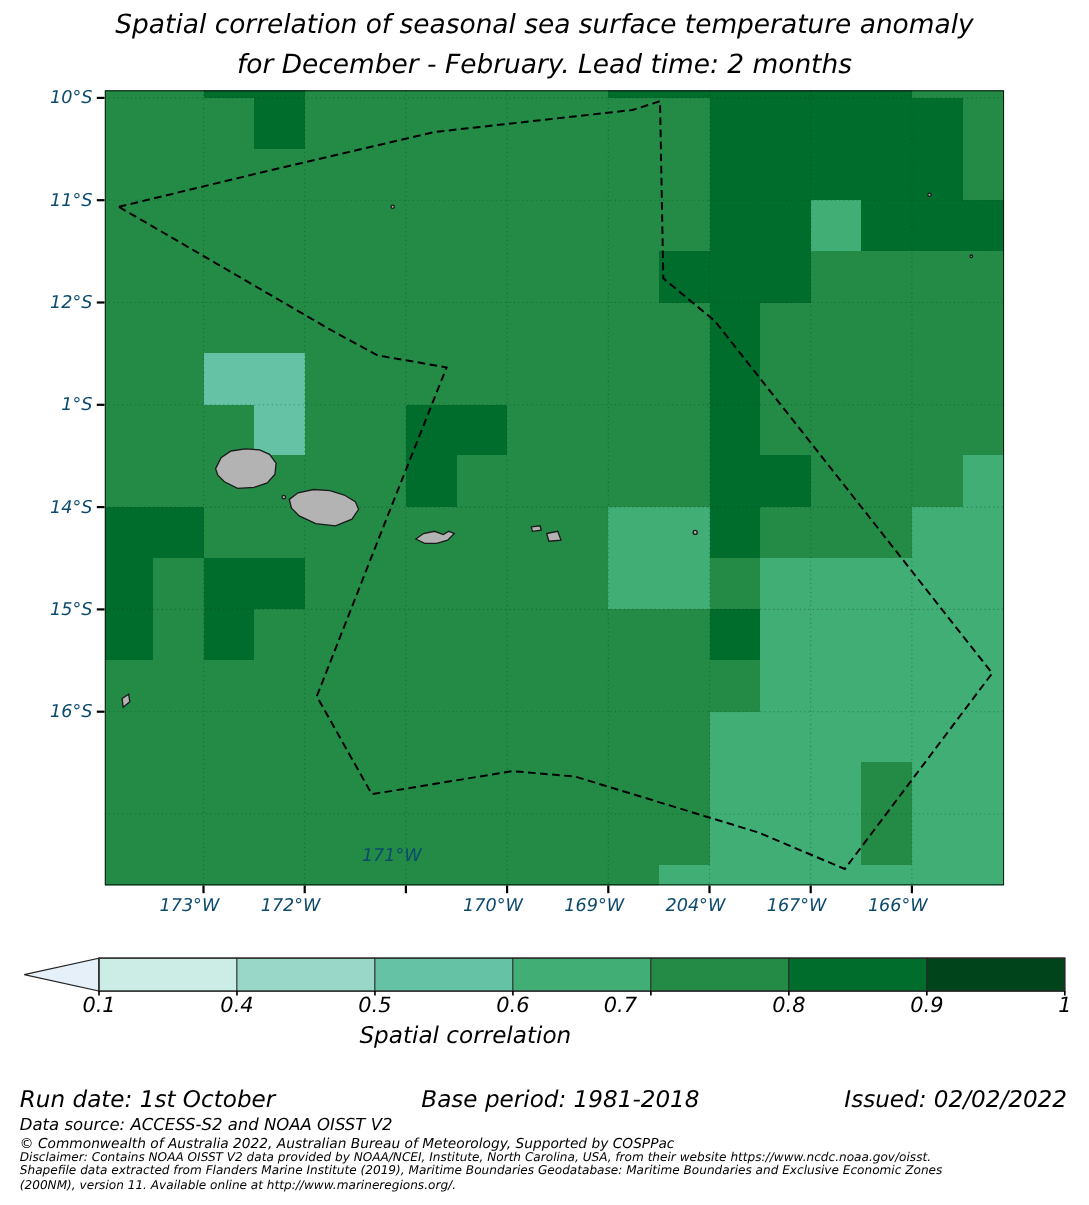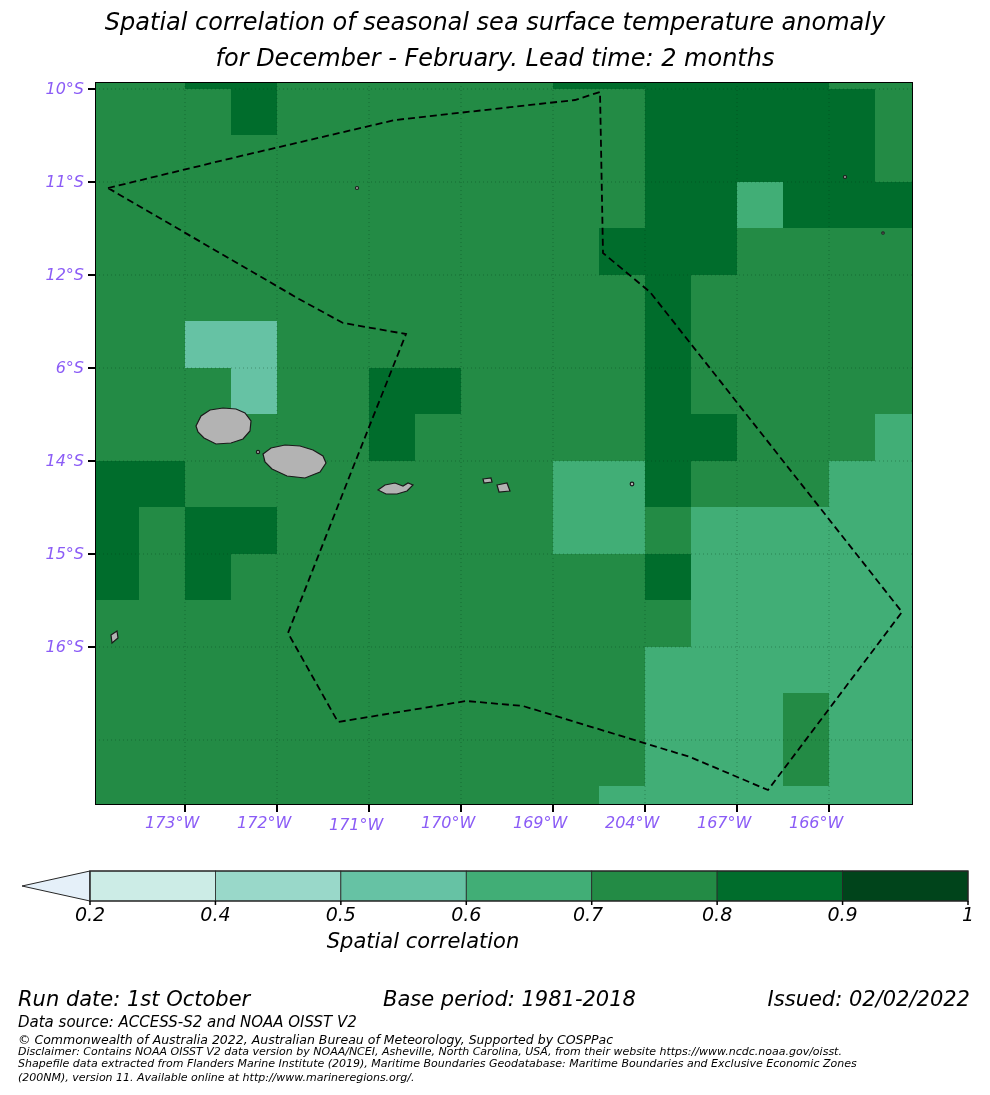--- a/index.html
+++ b/index.html
@@ -2,21 +2,21 @@
 <html><head>
 <meta charset="utf-8">
 <style>
   html,body{margin:0;padding:0;background:#fff;}
   .page{position:relative;width:990px;height:1095px;background:#fff;overflow:hidden;
         font-family:"DejaVu Sans",sans-serif;color:#000;font-style:italic;}
   .title{position:absolute;top:4px;left:0;width:990px;text-align:center;
          font-size:24px;line-height:36px;color:#000;}
   .map-frame{position:absolute;left:95px;top:82px;width:818px;height:723px;}
   .map-frame svg{display:block;}
-  .axis-label{position:absolute;font-size:16px;color:#8b5cf6;}
+  .axis-label{position:absolute;font-size:16px;color:#0c4a6e;}
   .lat-label{width:60px;text-align:right;}
   .lon-label{width:80px;text-align:left;}
   .tick{position:absolute;background:#000;}
   .cbar-svg{position:absolute;left:0;top:862px;}
   .cbar-tick-label{position:absolute;width:60px;text-align:center;font-size:19px;color:#000;}
   .cbar-label{position:absolute;left:0;top:929px;width:846px;text-align:center;font-size:21px;color:#000;}
   .foot{position:absolute;white-space:nowrap;color:#000;}
   .foot-row1{top:987px;font-size:21px;}
   .f-run{left:18px;}
   .f-base{left:383px;}
@@ -381,35 +381,35 @@
       </svg>
   </div>
 
   <div id="lat-axis">
       <div class="axis-label lat-label" style="left: 24px; top: 79px;">10°S</div>
       <div class="tick" style="left: 88px; top: 88px; width: 7px; height: 2px;"></div>
       <div class="axis-label lat-label" style="left: 24px; top: 172px;">11°S</div>
       <div class="tick" style="left: 88px; top: 181px; width: 7px; height: 2px;"></div>
       <div class="axis-label lat-label" style="left: 24px; top: 265px;">12°S</div>
       <div class="tick" style="left: 88px; top: 274px; width: 7px; height: 2px;"></div>
-      <div class="axis-label lat-label" style="left: 24px; top: 358px;">6°S</div>
+      <div class="axis-label lat-label" style="left: 24px; top: 358px;">1°S</div>
       <div class="tick" style="left: 88px; top: 367px; width: 7px; height: 2px;"></div>
       <div class="axis-label lat-label" style="left: 24px; top: 451px;">14°S</div>
       <div class="tick" style="left: 88px; top: 460px; width: 7px; height: 2px;"></div>
       <div class="axis-label lat-label" style="left: 24px; top: 544px;">15°S</div>
       <div class="tick" style="left: 88px; top: 553px; width: 7px; height: 2px;"></div>
       <div class="axis-label lat-label" style="left: 24px; top: 637px;">16°S</div>
       <div class="tick" style="left: 88px; top: 646px; width: 7px; height: 2px;"></div>
     </div>
   <div id="lon-axis">
       <div class="axis-label lon-label" style="left: 145px; top: 813px;">173°W</div>
       <div class="tick" style="left: 184px; top: 805px; width: 2px; height: 7px;"></div>
       <div class="axis-label lon-label" style="left: 237px; top: 813px;">172°W</div>
       <div class="tick" style="left: 276px; top: 805px; width: 2px; height: 7px;"></div>
-      <div class="axis-label lon-label" style="left: 329px; top: 815px;">171°W</div>
+      <div class="axis-label lon-label" style="left: 329px; top: 768px;">171°W</div>
       <div class="tick" style="left: 368px; top: 805px; width: 2px; height: 7px;"></div>
       <div class="axis-label lon-label" style="left: 421px; top: 813px;">170°W</div>
       <div class="tick" style="left: 460px; top: 805px; width: 2px; height: 7px;"></div>
       <div class="axis-label lon-label" style="left: 513px; top: 813px;">169°W</div>
       <div class="tick" style="left: 552px; top: 805px; width: 2px; height: 7px;"></div>
       <div class="axis-label lon-label" style="left: 605px; top: 813px;">204°W</div>
       <div class="tick" style="left: 644px; top: 805px; width: 2px; height: 7px;"></div>
       <div class="axis-label lon-label" style="left: 697px; top: 813px;">167°W</div>
       <div class="tick" style="left: 736px; top: 805px; width: 2px; height: 7px;"></div>
       <div class="axis-label lon-label" style="left: 789px; top: 813px;">166°W</div>
@@ -429,33 +429,33 @@
       <line x1="90" y1="39" x2="90" y2="43" stroke="#000" stroke-width="1.5"></line>
       <line x1="215.42857142857144" y1="39" x2="215.42857142857144" y2="43" stroke="#000" stroke-width="1.5"></line>
       <line x1="340.8571428571429" y1="39" x2="340.8571428571429" y2="43" stroke="#000" stroke-width="1.5"></line>
       <line x1="466.2857142857143" y1="39" x2="466.2857142857143" y2="43" stroke="#000" stroke-width="1.5"></line>
       <line x1="591.7142857142858" y1="39" x2="591.7142857142858" y2="43" stroke="#000" stroke-width="1.5"></line>
       <line x1="717.1428571428571" y1="39" x2="717.1428571428571" y2="43" stroke="#000" stroke-width="1.5"></line>
       <line x1="842.5714285714286" y1="39" x2="842.5714285714286" y2="43" stroke="#000" stroke-width="1.5"></line>
       <line x1="968" y1="39" x2="968" y2="43" stroke="#000" stroke-width="1.5"></line>
     </svg>
   <div id="cbar-ticks">
-      <div class="cbar-tick-label" style="left: 60px; top: 903px;">0.2</div>
+      <div class="cbar-tick-label" style="left: 60px; top: 903px;">0.1</div>
       <div class="cbar-tick-label" style="left: 185.429px; top: 903px;">0.4</div>
       <div class="cbar-tick-label" style="left: 310.857px; top: 903px;">0.5</div>
       <div class="cbar-tick-label" style="left: 436.286px; top: 903px;">0.6</div>
-      <div class="cbar-tick-label" style="left: 558px; top: 903px;">0.7</div>
+      <div class="cbar-tick-label" style="left: 534px; top: 903px;">0.7</div>
       <div class="cbar-tick-label" style="left: 687.143px; top: 903px;">0.8</div>
       <div class="cbar-tick-label" style="left: 812.571px; top: 903px;">0.9</div>
       <div class="cbar-tick-label" style="left: 938px; top: 903px;">1</div>
     </div>
   <div class="cbar-label">Spatial correlation</div>
 
   <div class="foot foot-row1 f-run">Run date: 1st October</div>
   <div class="foot foot-row1 f-base">Base period: 1981-2018</div>
   <div class="foot foot-row1 f-issued">Issued: 02/02/2022</div>
   <div class="foot f-source">Data source: ACCESS-S2 and NOAA OISST V2</div>
   <div class="foot f-copy">© Commonwealth of Australia 2022, Australian Bureau of Meteorology, Supported by COSPPac</div>
-  <div class="foot f-disc" style="top:1045px">Disclaimer: Contains NOAA OISST V2 data version by NOAA/NCEI, Asheville, North Carolina, USA, from their website https://www.ncdc.noaa.gov/oisst.</div>
+  <div class="foot f-disc" style="top:1045px">Disclaimer: Contains NOAA OISST V2 data provided by NOAA/NCEI, Institute, North Carolina, USA, from their website https://www.ncdc.noaa.gov/oisst.</div>
   <div class="foot f-disc" style="top:1057px">Shapefile data extracted from Flanders Marine Institute (2019), Maritime Boundaries Geodatabase: Maritime Boundaries and Exclusive Economic Zones</div>
   <div class="foot f-disc" style="top:1071px">(200NM), version 11. Available online at http://www.marineregions.org/.</div>
 
 </div>
 
 </body></html>

